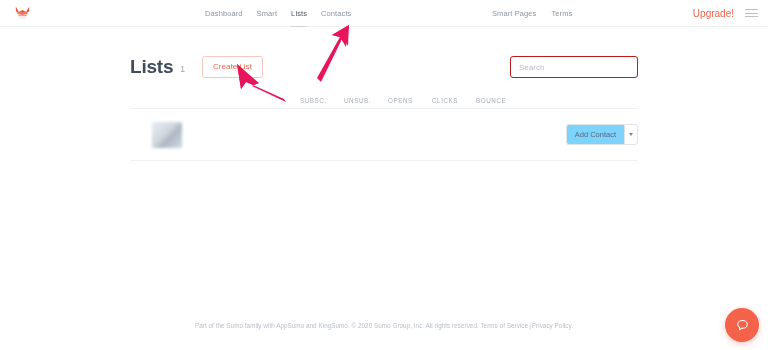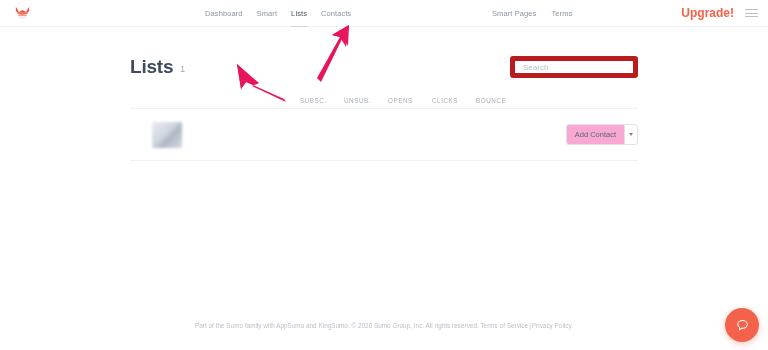--- a/index.html
+++ b/index.html
@@ -74,25 +74,24 @@
     border-bottom: 1.5px solid #cfd4da;
   }
 
   .nav-far-right {
     margin-left: auto;
     display: flex;
     align-items: center;
     gap: 11px;
   }
   .upgrade-link {
-    font-size: 12px;
+    font-size: 10px;
     color: #f4624a;
     text-decoration: none;
     white-space: nowrap;
-    font-weight: bold;
   }
   .hamburger {
     width: 13px;
     display: flex;
     flex-direction: column;
     gap: 2.4px;
     cursor: pointer;
   }
   .hamburger span {
     display: block;
@@ -141,21 +140,21 @@
     cursor: pointer;
     line-height: 1;
     font-family: inherit;
     white-space: nowrap;
   }
 
   .search-box {
     margin-left: auto;
     width: 128px;
     height: 22px;
-    border: 5px solid #b91c1c;
+    border: 1px solid #b91c1c;
     border-radius: 3px;
     background: #fff;
     padding: 0 8px;
     font-size: 8px;
     color: #51606f;
     font-family: inherit;
     outline: none;
   }
   .search-box::placeholder { color: #b4bcc6; }
 
@@ -199,21 +198,21 @@
   .row-spacer { flex: 1 1 auto; }
 
   .split-btn {
     display: flex;
     align-items: stretch;
     flex: 0 0 auto;
   }
   .split-main {
     font-size: 7.5px;
     color: #5a6776;
-    background: #f9a8d4;
+    background: #7dd3fc;
     border: 1px solid #dfe3e8;
     border-right: none;
     border-radius: 3px 0 0 3px;
     padding: 6px 8px;
     cursor: pointer;
     font-family: inherit;
     line-height: 1;
     white-space: nowrap;
   }
   .split-caret {
@@ -306,20 +305,21 @@
       <span></span>
     </div>
   </div>
 </div>
 
 <div class="page">
 
   <div class="page-head">
     <h1 class="page-title">Lists</h1>
     <span class="page-count">1</span>
+    <button class="create-btn">Create List</button>
     <input class="search-box" type="text" placeholder="Search" style="">
   </div>
 
   <div class="table-head">
     <div class="th-spacer"></div>
     <div class="th">SUBSC.</div>
     <div class="th">UNSUB.</div>
     <div class="th">OPENS</div>
     <div class="th">CLICKS</div>
     <div class="th">BOUNCE</div>

